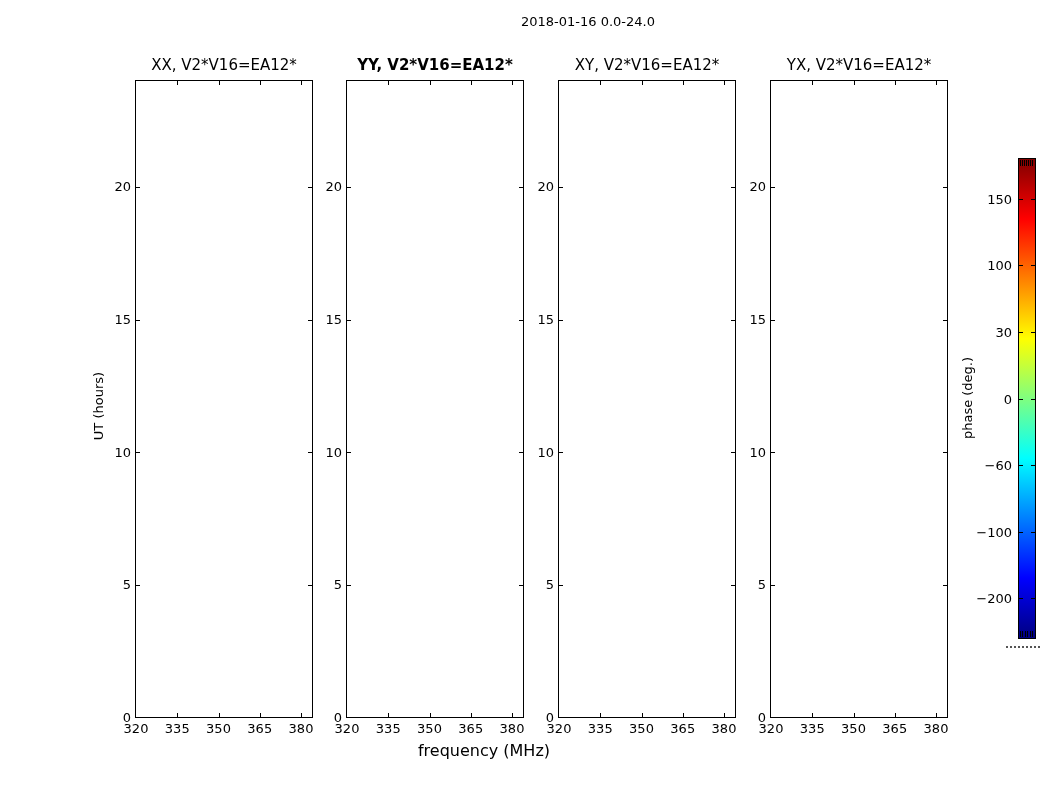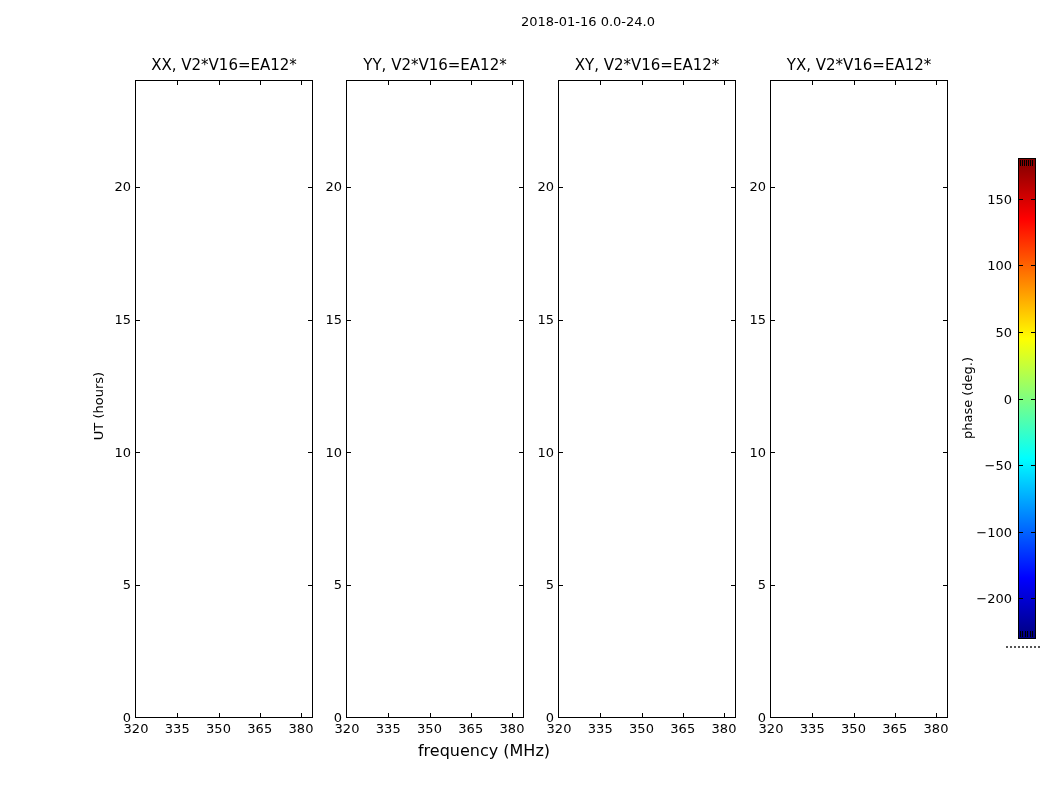--- a/index.html
+++ b/index.html
@@ -49,21 +49,21 @@
       <div class="lbl xlbl" style="left: 132px; top: 722px;">320</div>
       <div class="lbl xlbl" style="left: 173.25px; top: 722px;">335</div>
       <div class="lbl xlbl" style="left: 214.5px; top: 722px;">350</div>
       <div class="lbl xlbl" style="left: 255.75px; top: 722px;">365</div>
       <div class="lbl xlbl" style="left: 297px; top: 722px;">380</div>
       <div class="lbl ylbl" style="left: 127px; top: 717px;">0</div>
       <div class="lbl ylbl" style="left: 127px; top: 584.292px;">5</div>
       <div class="lbl ylbl" style="left: 127px; top: 451.583px;">10</div>
       <div class="lbl ylbl" style="left: 127px; top: 318.875px;">15</div>
       <div class="lbl ylbl" style="left: 127px; top: 186.167px;">20</div>
-      <div class="ptitle" style="left: 431px;">YY, V2*V16=EA12*</div>
+      <div class="ptitle" style="left: 431px; font-weight: bold;">YY, V2*V16=EA12*</div>
       <div class="panel" style="left: 342px;">
         <div class="tick" style="left: 41px; bottom: 0px; width: 1px; height: 4px;"></div>
         <div class="tick" style="left: 41px; top: 0px; width: 1px; height: 4px;"></div>
         <div class="tick" style="left: 83px; bottom: 0px; width: 1px; height: 4px;"></div>
         <div class="tick" style="left: 83px; top: 0px; width: 1px; height: 4px;"></div>
         <div class="tick" style="left: 124px; bottom: 0px; width: 1px; height: 4px;"></div>
         <div class="tick" style="left: 124px; top: 0px; width: 1px; height: 4px;"></div>
         <div class="tick" style="left: 165px; bottom: 0px; width: 1px; height: 4px;"></div>
         <div class="tick" style="left: 165px; top: 0px; width: 1px; height: 4px;"></div>
         <div class="tick" style="top: 504px; left: 0px; width: 4px; height: 1px;"></div>
@@ -149,27 +149,27 @@
   <div id="cbar" style="background: linear-gradient(to top, rgb(0, 0, 128) 0%, rgb(0, 0, 255) 12.5%, rgb(0, 255, 255) 37.5%, rgb(255, 255, 0) 62.5%, rgb(255, 0, 0) 87.5%, rgb(128, 0, 0) 100%);"></div>
   <div id="cbar-ticks">
       <div class="tick" style="left: 1019px; top: 198.917px; width: 4px; height: 1px;"></div>
       <div class="tick" style="left: 1031px; top: 198.917px; width: 4px; height: 1px;"></div>
       <div class="cbl" style="left: 1012px; top: 198.917px;">150</div>
       <div class="tick" style="left: 1019px; top: 265.444px; width: 4px; height: 1px;"></div>
       <div class="tick" style="left: 1031px; top: 265.444px; width: 4px; height: 1px;"></div>
       <div class="cbl" style="left: 1012px; top: 265.444px;">100</div>
       <div class="tick" style="left: 1019px; top: 331.972px; width: 4px; height: 1px;"></div>
       <div class="tick" style="left: 1031px; top: 331.972px; width: 4px; height: 1px;"></div>
-      <div class="cbl" style="left: 1012px; top: 331.972px;">50</div>
+      <div class="cbl" style="left: 1012px; top: 331.972px;">30</div>
       <div class="tick" style="left: 1019px; top: 398.5px; width: 4px; height: 1px;"></div>
       <div class="tick" style="left: 1031px; top: 398.5px; width: 4px; height: 1px;"></div>
       <div class="cbl" style="left: 1012px; top: 398.5px;">0</div>
       <div class="tick" style="left: 1019px; top: 465.028px; width: 4px; height: 1px;"></div>
       <div class="tick" style="left: 1031px; top: 465.028px; width: 4px; height: 1px;"></div>
-      <div class="cbl" style="left: 1012px; top: 465.028px;">−50</div>
+      <div class="cbl" style="left: 1012px; top: 465.028px;">−60</div>
       <div class="tick" style="left: 1019px; top: 531.556px; width: 4px; height: 1px;"></div>
       <div class="tick" style="left: 1031px; top: 531.556px; width: 4px; height: 1px;"></div>
       <div class="cbl" style="left: 1012px; top: 531.556px;">−100</div>
       <div class="tick" style="left: 1019px; top: 598.083px; width: 4px; height: 1px;"></div>
       <div class="tick" style="left: 1031px; top: 598.083px; width: 4px; height: 1px;"></div>
       <div class="cbl" style="left: 1012px; top: 598.083px;">−200</div>
       <div class="tick" style="left: 1020px; top: 160px; width: 1px; height: 6px;"></div>
       <div class="tick" style="left: 1022px; top: 160px; width: 1px; height: 6px;"></div>
       <div class="tick" style="left: 1024px; top: 160px; width: 1px; height: 6px;"></div>
       <div class="tick" style="left: 1026px; top: 160px; width: 1px; height: 6px;"></div>

